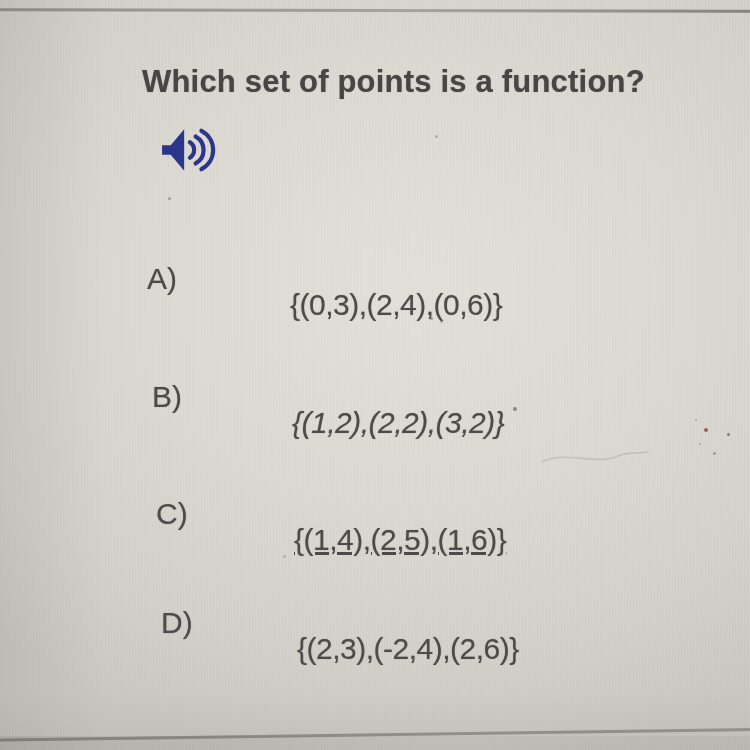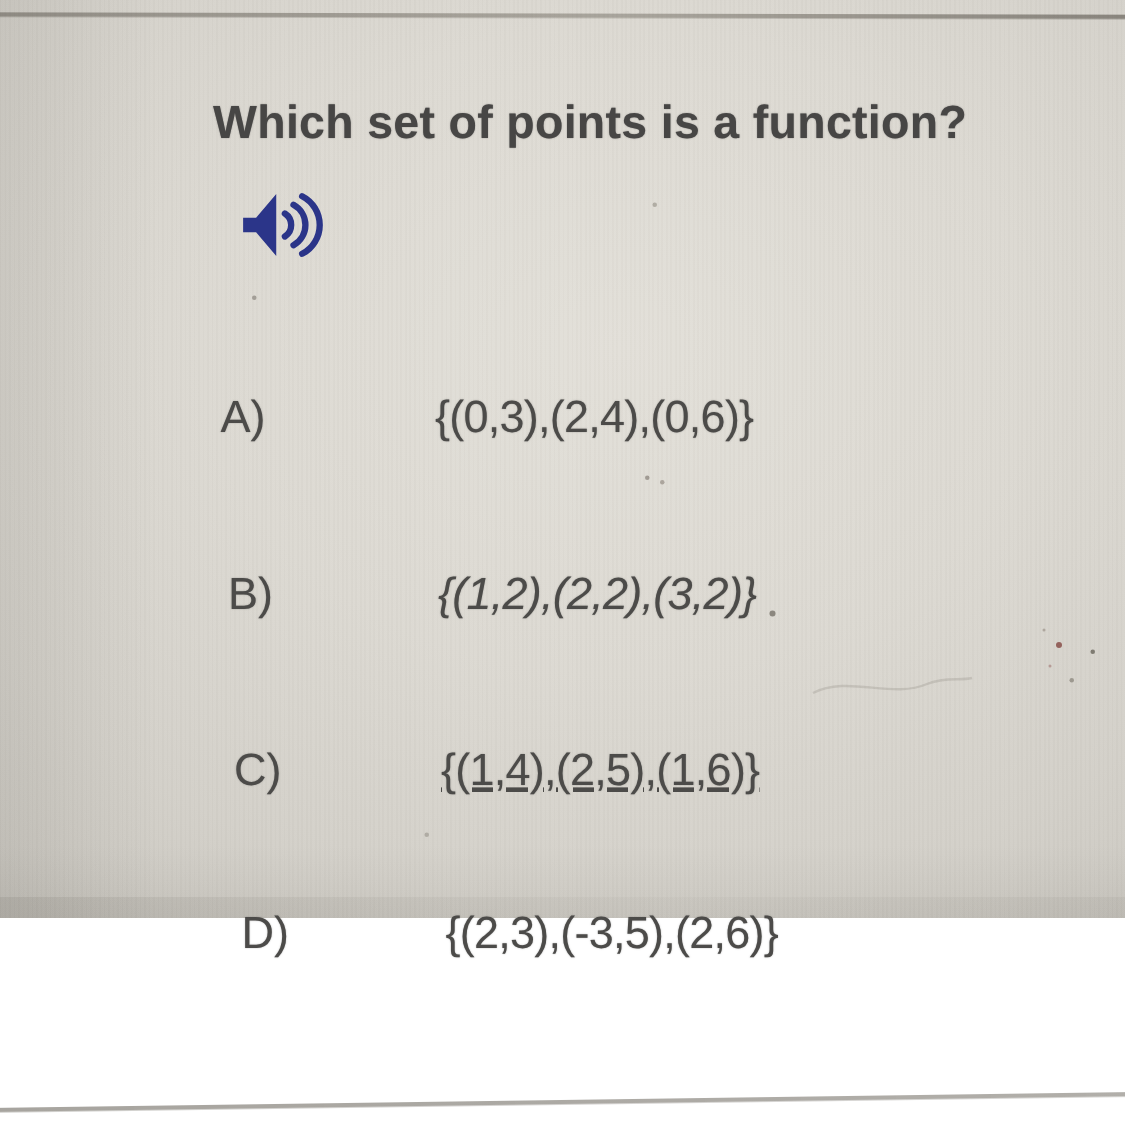--- a/index.html
+++ b/index.html
@@ -7,21 +7,21 @@
     padding: 0;
     width: 750px;
     height: 750px;
     overflow: hidden;
     font-family: "Liberation Sans", sans-serif;
   }
 
   .photo {
     position: relative;
     width: 750px;
-    height: 612px;
+    height: 750px;
     background:
       repeating-linear-gradient(90deg, rgba(60,55,45,0.02) 0 1px, rgba(255,255,255,0.015) 1px 3px),
       radial-gradient(ellipse 620px 480px at 55% 38%, #e3e0d9 0%, #dcd9d2 45%, #d3d0c9 78%, #cac7c0 100%);
   }
 
   
   .photo::before {
     content: "";
     position: absolute;
     inset: 0;
@@ -88,21 +88,21 @@
   .option-row {
     position: absolute;
     height: 40px;
     font-size: 30px;
     font-weight: 500;
     color: #4c4b49;
     text-shadow: 0 0 1px rgba(76,75,73,0.5);
     white-space: nowrap;
   }
   .option-label { position: absolute; }
-  .option-value { position: absolute; letter-spacing: -0.5px; }
+  .option-value { position: absolute; letter-spacing: -0.5px; margin-top: 26px; }
 
   .row-a { top: 262px; }
   .row-a .option-label { left: 147px; }
   .row-a .option-value { left: 290px; }
 
   .row-b { top: 380px; }
   .row-b .option-label { left: 152px; }
   .row-b .option-value { left: 292px; font-style: italic; }
 
   .row-c { top: 497px; }
@@ -159,21 +159,21 @@
     <span class="option-value">{(1,2),(2,2),(3,2)}</span>
   </div>
 
   <div class="option-row row-c">
     <span class="option-label">C)</span>
     <span class="option-value">{(1,4),(2,5),(1,6)}</span>
   </div>
 
   <div class="option-row row-d">
     <span class="option-label">D)</span>
-    <span class="option-value">{(2,3),(-3,5),(2,6)}</span>
+    <span class="option-value">{(2,3),(-2,4),(2,6)}</span>
   </div>
 
   <div class="speck" style="left:704px;top:428px;width:4px;height:4px;background:rgba(125,60,55,0.75);"></div>
   <div class="speck" style="left:727px;top:433px;width:3px;height:3px;background:rgba(90,85,75,0.7);"></div>
   <div class="speck" style="left:713px;top:452px;width:3px;height:3px;background:rgba(120,115,105,0.6);"></div>
   <div class="speck" style="left:695px;top:419px;width:2px;height:2px;background:rgba(140,130,120,0.55);"></div>
   <div class="speck" style="left:699px;top:443px;width:2px;height:2px;background:rgba(150,100,95,0.5);"></div>
   <div class="speck" style="left:513px;top:407px;width:4px;height:4px;background:rgba(95,90,82,0.65);"></div>
   <div class="speck" style="left:430px;top:317px;width:3px;height:3px;background:rgba(110,100,92,0.55);"></div>
   <div class="speck" style="left:440px;top:320px;width:3px;height:3px;background:rgba(110,100,92,0.45);"></div>

